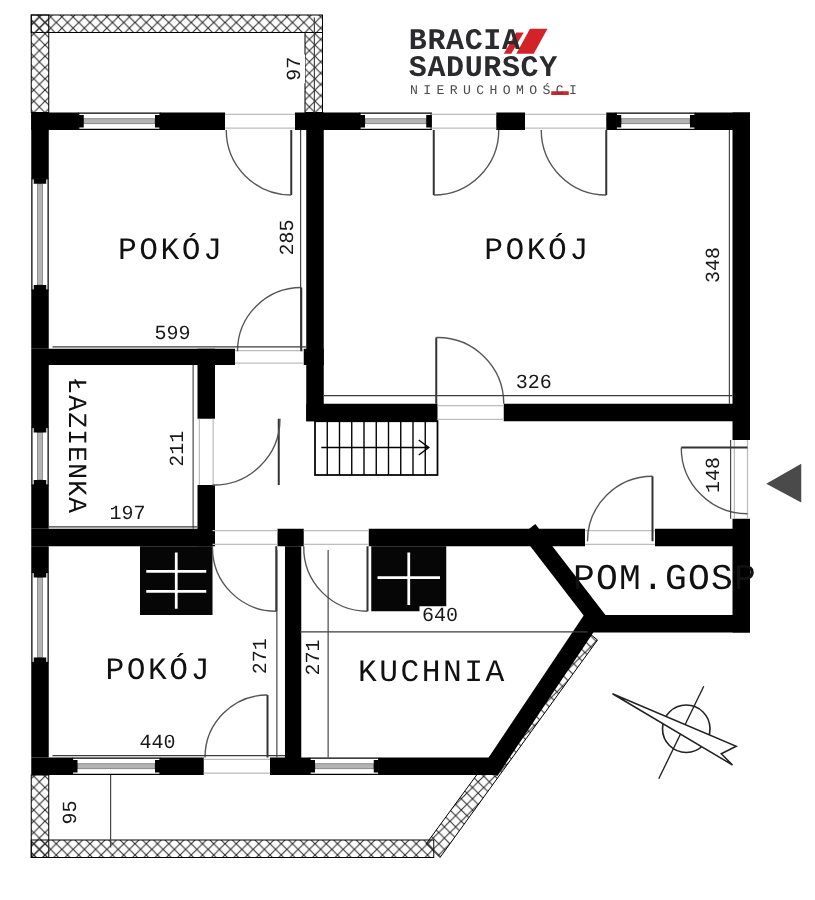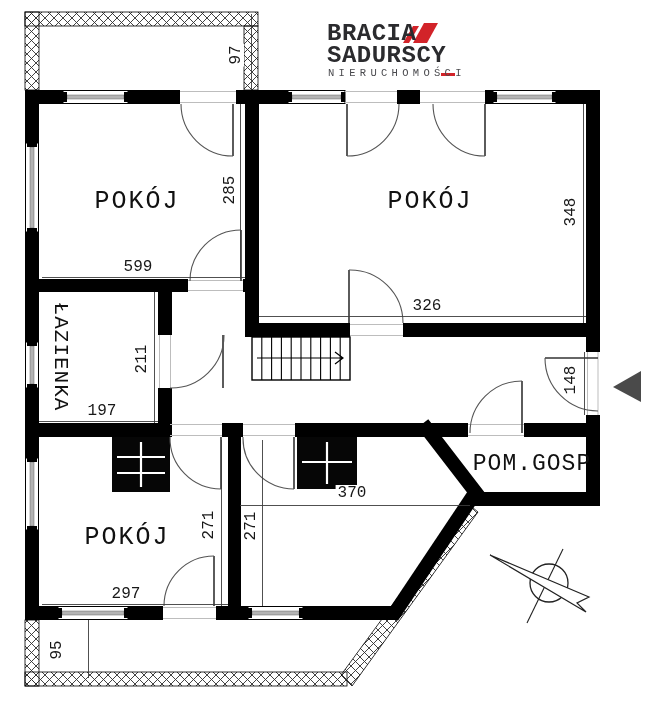--- a/index.html
+++ b/index.html
@@ -2,21 +2,21 @@
 <html><head>
 <meta charset="utf-8">
 <style>
   html,body{margin:0;padding:0;background:#fff;}
   #plan{position:relative;width:652px;height:720px;background:#fff;overflow:hidden;
         font-family:Liberation Mono, monospace;}
   #plan svg{position:absolute;left:0;top:0;}
   .lbl{position:absolute;transform:translate(-50%,-50%);white-space:nowrap;line-height:1;
        color:#111;font-weight:400;}
   .room{font-size:25px;letter-spacing:2px;text-align:right;}
-  .room-sm{font-size:23px;letter-spacing:1px;}
+  .room-sm{font-size:29px;letter-spacing:1px;}
   .dim{font-size:16px;color:#181818;background:#fff;padding:0 2px;}
   .rotCW{transform:translate(-50%,-50%) rotate(90deg);}
   .rotCCW{transform:translate(-50%,-50%) rotate(-90deg);}
   .brand{position:absolute;left:327px;color:#2b2b2e;font-weight:700;font-size:24px;
          letter-spacing:.5px;line-height:1;}
   .tagline{position:absolute;left:328px;top:68px;color:#4a4a4e;font-weight:500;
            font-size:10.5px;letter-spacing:4.3px;line-height:1;}
 </style>
 </head>
 <body>
@@ -251,29 +251,30 @@
 </svg>
 
 <div class="brand" style="top:22px">BRACIA</div>
 <div class="brand" style="top:44px">SADURSCY</div>
 <div class="tagline">NIERUCHOMOŚCI</div>
 
 <div class="lbl room" style="left:137px;top:201px">POKÓJ</div>
 <div class="lbl room" style="left:430px;top:201px">POKÓJ</div>
 <div class="lbl room" style="left:127px;top:537px">POKÓJ</div>
 <div class="lbl room-sm rotCW" style="left:60px;top:357px;font-size:21px">ŁAZIENKA</div>
+<div class="lbl room" style="left:346px;top:538px">KUCHNIA</div>
 <div class="lbl room-sm" style="left:532px;top:464px">POM.GOSP</div>
 
 <div class="lbl dim rotCCW" style="left:236px;top:55px">97</div>
 <div class="lbl dim" style="left:138px;top:267px">599</div>
 <div class="lbl dim rotCCW" style="left:230px;top:190px">285</div>
 <div class="lbl dim" style="left:427px;top:306px">326</div>
 <div class="lbl dim rotCCW" style="left:571px;top:212px">348</div>
 <div class="lbl dim rotCCW" style="left:142px;top:359px">211</div>
 <div class="lbl dim" style="left:102px;top:411px">197</div>
 <div class="lbl dim rotCCW" style="left:571px;top:380px">148</div>
-<div class="lbl dim" style="left:352px;top:493px">370</div>
+<div class="lbl dim" style="left:352px;top:493px">640</div>
 <div class="lbl dim rotCCW" style="left:251px;top:526px">271</div>
 <div class="lbl dim rotCCW" style="left:209px;top:525px">271</div>
-<div class="lbl dim" style="left:126px;top:594px">297</div>
+<div class="lbl dim" style="left:126px;top:594px">440</div>
 <div class="lbl dim rotCCW" style="left:57px;top:650px">95</div>
 
 </div>
 
 </body></html>

